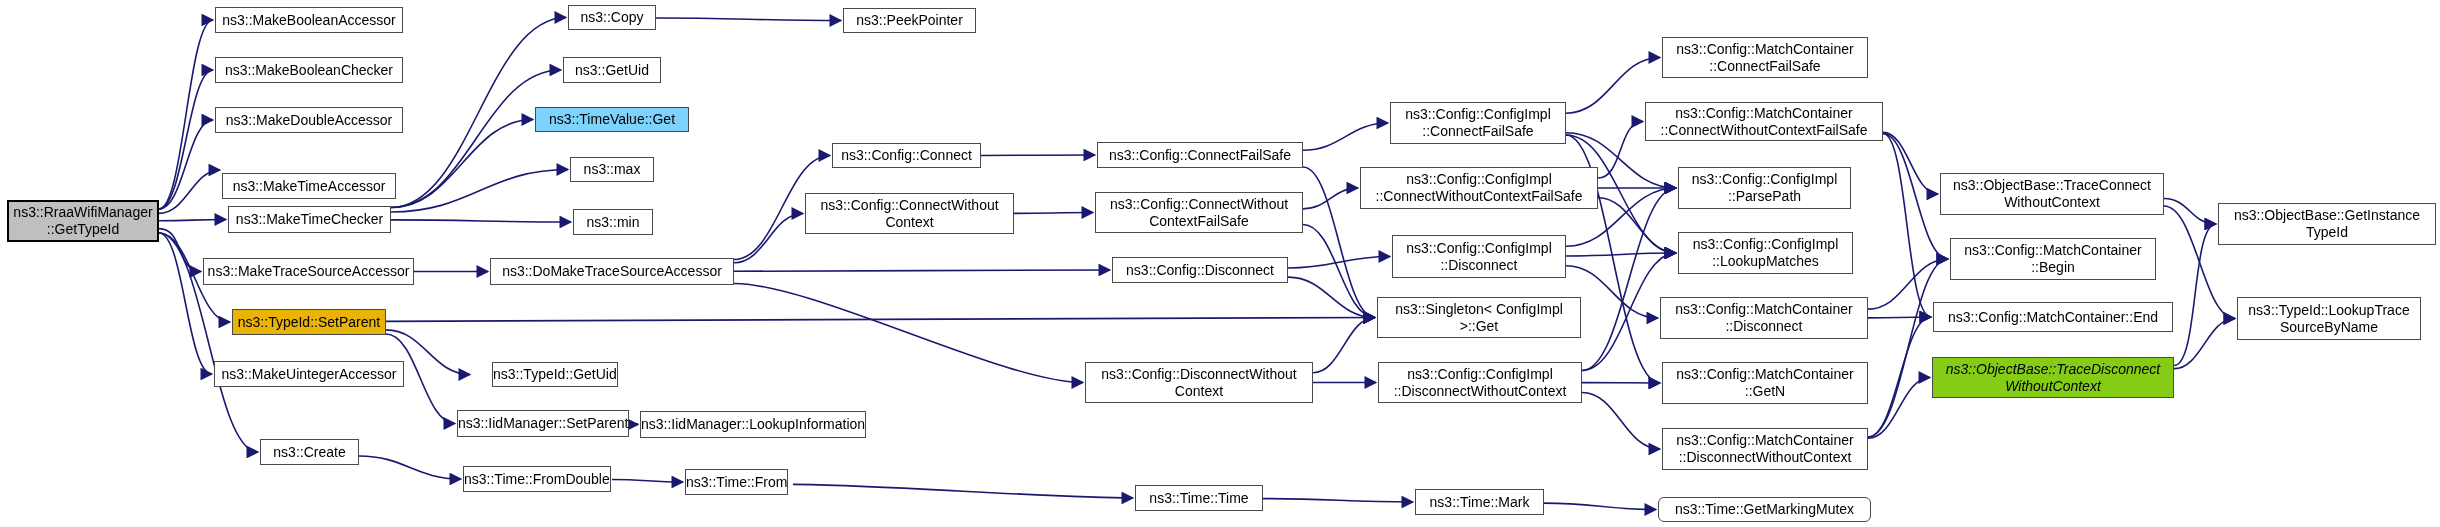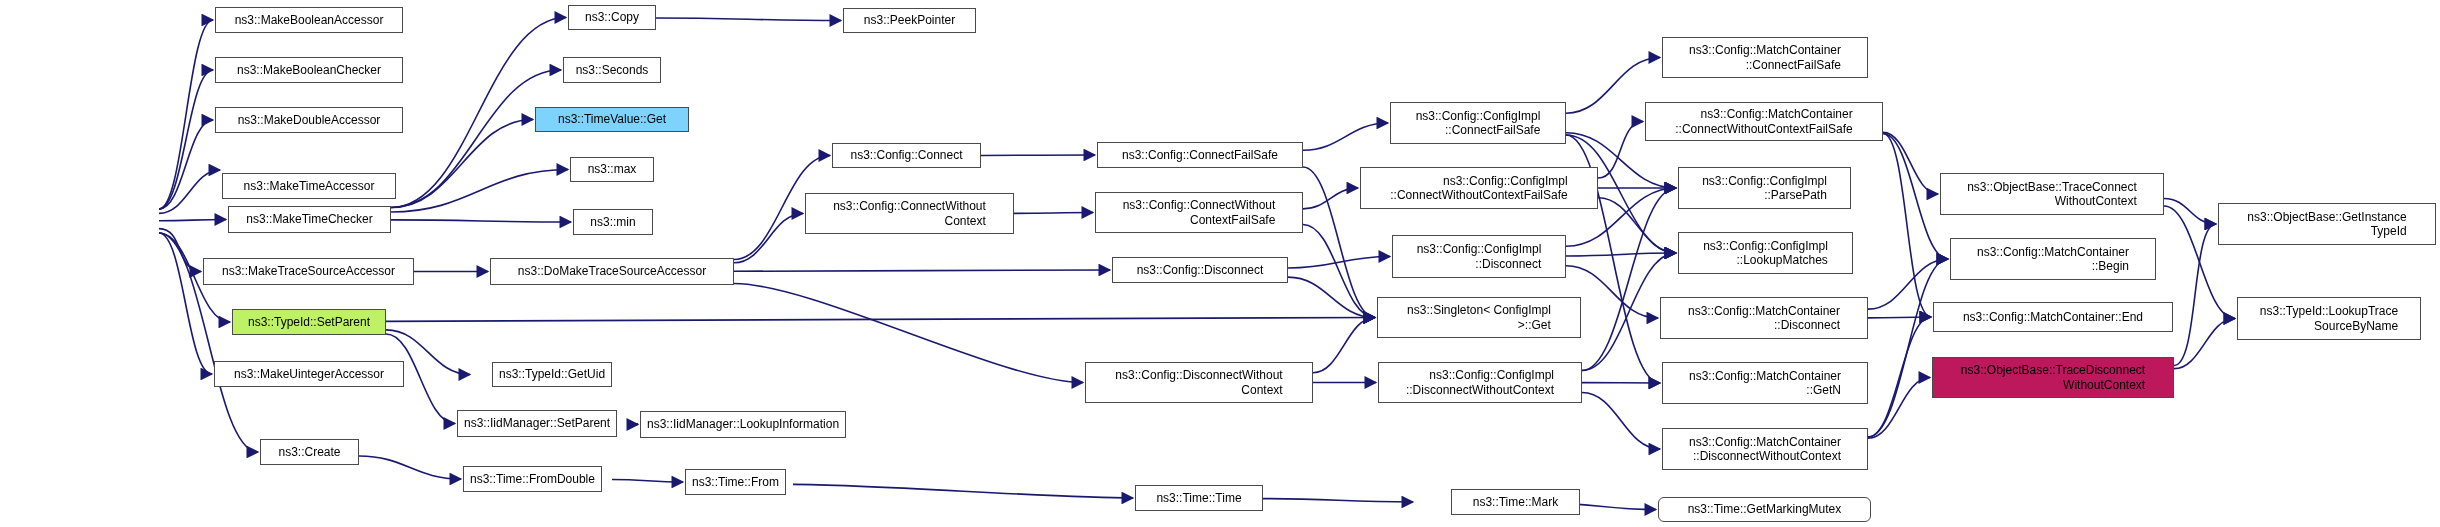--- a/index.html
+++ b/index.html
@@ -1,21 +1,21 @@
 <!DOCTYPE html>
 <html><head>
 <meta charset="utf-8">
 <style>
   html,body{margin:0;padding:0;background:#ffffff;}
   #canvas{position:relative;width:2440px;height:527px;background:#ffffff;overflow:hidden;
           font-family:"Liberation Sans",sans-serif;}
   #edges{position:absolute;left:0;top:0;width:2440px;height:527px;z-index:0;}
   .node{position:absolute;box-sizing:border-box;z-index:1;display:flex;align-items:center;
-        justify-content:center;text-align:right;border:1.5px solid #4a4a4a;background:#ffffff;
-        color:#000;font-size:12px;line-height:1.18;padding:1px 6px;white-space:pre-line;
+        justify-content:center;text-align:center;border:1.5px solid #4a4a4a;background:#ffffff;
+        color:#000;font-size:14px;line-height:1.18;padding:1px 0;white-space:pre-line;
         cursor:pointer;}
   .node.root{background:#bfbfbf;border:2px solid #000;}
 </style>
 </head>
 <body>
 
 <div id="canvas" style="background: rgb(255, 255, 255);">
   <svg id="edges" xmlns="http://www.w3.org/2000/svg" viewBox="0 0 2440 527">
     <defs>
       <marker id="arrow" viewBox="0 0 10 10" refX="9" refY="5" markerWidth="10" markerHeight="8" orient="auto-start-reverse">
@@ -83,31 +83,33 @@
         <path d="M1868,317.85 C1896.35,317.85 1902.65,317 1931,317" fill="none" stroke="#191970" stroke-width="1.6" marker-end="url(#arrow)"></path>
         <path d="M1868,437 C1904,437 1912,259 1948,259" fill="none" stroke="#191970" stroke-width="1.6" marker-end="url(#arrow)"></path>
         <path d="M1868,437 C1896.35,437 1902.65,317 1931,317" fill="none" stroke="#191970" stroke-width="1.6" marker-end="url(#arrow)"></path>
         <path d="M1868,438.275 C1895.9,438.275 1902.1,377.5 1930,377.5" fill="none" stroke="#191970" stroke-width="1.6" marker-end="url(#arrow)"></path>
         <path d="M2164,198.5 C2189,198.5 2191,224 2216,224" fill="none" stroke="#191970" stroke-width="1.6" marker-end="url(#arrow)"></path>
         <path d="M2164,206 C2195.95,206 2203.05,318.5 2235,318.5" fill="none" stroke="#191970" stroke-width="1.6" marker-end="url(#arrow)"></path>
         <path d="M2174,365.5 C2199,365.5 2191,224 2216,224" fill="none" stroke="#191970" stroke-width="1.6" marker-end="url(#arrow)"></path>
         <path d="M2174,368.65 C2201.45,368.65 2207.55,318.5 2235,318.5" fill="none" stroke="#191970" stroke-width="1.6" marker-end="url(#arrow)"></path>
       </g>
   </svg>
+<div class="node root" style="left: 7px; top: 200px; min-width: 152px; min-height: 42px; background: rgb(191, 191, 191);">ns3::RraaWifiManager
+::GetTypeId</div>
     <div class="node" style="left: 215px; top: 7px; min-width: 188px; min-height: 26px; border-color: rgb(74, 74, 74); background: rgb(255, 255, 255);">ns3::MakeBooleanAccessor</div>
     <div class="node" style="left: 215px; top: 57px; min-width: 188px; min-height: 26px; border-color: rgb(74, 74, 74); background: rgb(255, 255, 255);">ns3::MakeBooleanChecker</div>
     <div class="node" style="left: 215px; top: 107px; min-width: 188px; min-height: 26px; border-color: rgb(74, 74, 74); background: rgb(255, 255, 255);">ns3::MakeDoubleAccessor</div>
     <div class="node" style="left: 222px; top: 157px; min-width: 174px; min-height: 26px; border-color: rgb(74, 74, 74); background: rgb(255, 255, 255); margin-top: 16px;">ns3::MakeTimeAccessor</div>
     <div class="node" style="left: 228px; top: 206px; min-width: 163px; min-height: 27px; border-color: rgb(74, 74, 74); background: rgb(255, 255, 255);">ns3::MakeTimeChecker</div>
     <div class="node" style="left: 203px; top: 258px; min-width: 211px; min-height: 27px; border-color: rgb(74, 74, 74); background: rgb(255, 255, 255);">ns3::MakeTraceSourceAccessor</div>
-    <div class="node" style="left: 232px; top: 309px; min-width: 154px; min-height: 26px; border-color: rgb(74, 74, 74); background: #bef264;">ns3::TypeId::SetParent</div>
+    <div class="node" style="left: 232px; top: 309px; min-width: 154px; min-height: 26px; border-color: rgb(74, 74, 74); background: #eab308;">ns3::TypeId::SetParent</div>
     <div class="node" style="left: 214px; top: 361px; min-width: 190px; min-height: 26px; border-color: rgb(74, 74, 74); background: rgb(255, 255, 255);">ns3::MakeUintegerAccessor</div>
     <div class="node" style="left: 260px; top: 439px; min-width: 99px; min-height: 26px; border-color: rgb(74, 74, 74); background: rgb(255, 255, 255);">ns3::Create</div>
     <div class="node" style="left: 568px; top: 5px; min-width: 88px; min-height: 25px; border-color: rgb(74, 74, 74); background: rgb(255, 255, 255);">ns3::Copy</div>
-    <div class="node" style="left: 563px; top: 57px; min-width: 98px; min-height: 26px; border-color: rgb(74, 74, 74); background: rgb(255, 255, 255);">ns3::Seconds</div>
+    <div class="node" style="left: 563px; top: 57px; min-width: 98px; min-height: 26px; border-color: rgb(74, 74, 74); background: rgb(255, 255, 255);">ns3::GetUid</div>
     <div class="node" style="left: 535px; top: 107px; min-width: 154px; min-height: 25px; border-color: rgb(74, 74, 74); background: #7dd3fc;">ns3::TimeValue::Get</div>
     <div class="node" style="left: 570px; top: 157px; min-width: 84px; min-height: 25px; border-color: rgb(74, 74, 74); background: rgb(255, 255, 255);">ns3::max</div>
     <div class="node" style="left: 573px; top: 209px; min-width: 80px; min-height: 26px; border-color: rgb(74, 74, 74); background: rgb(255, 255, 255);">ns3::min</div>
     <div class="node" style="left: 490px; top: 258px; min-width: 244px; min-height: 27px; border-color: rgb(74, 74, 74); background: rgb(255, 255, 255);">ns3::DoMakeTraceSourceAccessor</div>
     <div class="node" style="left: 492px; top: 362px; min-width: 104px; min-height: 25px; border-color: rgb(74, 74, 74); background: rgb(255, 255, 255);">ns3::TypeId::GetUid</div>
     <div class="node" style="left: 457px; top: 410px; min-width: 136px; min-height: 27px; border-color: rgb(74, 74, 74); background: rgb(255, 255, 255);">ns3::IidManager::SetParent</div>
     <div class="node" style="left: 463px; top: 466px; min-width: 121px; min-height: 26px; border-color: rgb(74, 74, 74); background: rgb(255, 255, 255);">ns3::Time::FromDouble</div>
     <div class="node" style="left: 843px; top: 8px; min-width: 133px; min-height: 25px; border-color: rgb(74, 74, 74); background: rgb(255, 255, 255);">ns3::PeekPointer</div>
     <div class="node" style="left: 832px; top: 143px; min-width: 149px; min-height: 25px; border-color: rgb(74, 74, 74); background: rgb(255, 255, 255);">ns3::Config::Connect</div>
     <div class="node" style="left: 805px; top: 193px; min-width: 209px; min-height: 41px; border-color: rgb(74, 74, 74); background: rgb(255, 255, 255);">ns3::Config::ConnectWithout
@@ -124,40 +126,40 @@
     <div class="node" style="left: 1390px; top: 102px; min-width: 176px; min-height: 42px; border-color: rgb(74, 74, 74); background: rgb(255, 255, 255);">ns3::Config::ConfigImpl
 ::ConnectFailSafe</div>
     <div class="node" style="left: 1360px; top: 167px; min-width: 238px; min-height: 42px; border-color: rgb(74, 74, 74); background: rgb(255, 255, 255);">ns3::Config::ConfigImpl
 ::ConnectWithoutContextFailSafe</div>
     <div class="node" style="left: 1392px; top: 235px; min-width: 174px; min-height: 43px; border-color: rgb(74, 74, 74); background: rgb(255, 255, 255);">ns3::Config::ConfigImpl
 ::Disconnect</div>
     <div class="node" style="left: 1377px; top: 297px; min-width: 204px; min-height: 41px; border-color: rgb(74, 74, 74); background: rgb(255, 255, 255);">ns3::Singleton&lt; ConfigImpl
 &gt;::Get</div>
     <div class="node" style="left: 1378px; top: 362px; min-width: 204px; min-height: 41px; border-color: rgb(74, 74, 74); background: rgb(255, 255, 255);">ns3::Config::ConfigImpl
 ::DisconnectWithoutContext</div>
-    <div class="node" style="left: 1415px; top: 489px; min-width: 129px; min-height: 26px; border-color: rgb(74, 74, 74); background: rgb(255, 255, 255); margin-left: 36px;">ns3::Time::Mark</div>
+    <div class="node" style="left: 1415px; top: 489px; min-width: 129px; min-height: 26px; border-color: rgb(74, 74, 74); background: rgb(255, 255, 255);">ns3::Time::Mark</div>
     <div class="node" style="left: 1662px; top: 37px; min-width: 206px; min-height: 41px; border-color: rgb(74, 74, 74); background: rgb(255, 255, 255);">ns3::Config::MatchContainer
 ::ConnectFailSafe</div>
     <div class="node" style="left: 1645px; top: 102px; min-width: 238px; min-height: 39px; border-color: rgb(74, 74, 74); background: rgb(255, 255, 255);">ns3::Config::MatchContainer
 ::ConnectWithoutContextFailSafe</div>
     <div class="node" style="left: 1678px; top: 167px; min-width: 173px; min-height: 42px; border-color: rgb(74, 74, 74); background: rgb(255, 255, 255);">ns3::Config::ConfigImpl
 ::ParsePath</div>
     <div class="node" style="left: 1678px; top: 232px; min-width: 175px; min-height: 42px; border-color: rgb(74, 74, 74); background: rgb(255, 255, 255);">ns3::Config::ConfigImpl
 ::LookupMatches</div>
     <div class="node" style="left: 1660px; top: 297px; min-width: 208px; min-height: 42px; border-color: rgb(74, 74, 74); background: rgb(255, 255, 255);">ns3::Config::MatchContainer
 ::Disconnect</div>
     <div class="node" style="left: 1662px; top: 362px; min-width: 206px; min-height: 42px; border-color: rgb(74, 74, 74); background: rgb(255, 255, 255);">ns3::Config::MatchContainer
 ::GetN</div>
     <div class="node" style="left: 1662px; top: 428px; min-width: 206px; min-height: 42px; border-color: rgb(74, 74, 74); background: rgb(255, 255, 255);">ns3::Config::MatchContainer
 ::DisconnectWithoutContext</div>
     <div class="node" style="left: 1658px; top: 497px; min-width: 213px; min-height: 25px; border-color: rgb(74, 74, 74); background: rgb(255, 255, 255); border-radius: 6px;">ns3::Time::GetMarkingMutex</div>
     <div class="node" style="left: 1940px; top: 173px; min-width: 224px; min-height: 42px; border-color: rgb(74, 74, 74); background: rgb(255, 255, 255);">ns3::ObjectBase::TraceConnect
 WithoutContext</div>
     <div class="node" style="left: 1950px; top: 238px; min-width: 206px; min-height: 42px; border-color: rgb(74, 74, 74); background: rgb(255, 255, 255);">ns3::Config::MatchContainer
 ::Begin</div>
     <div class="node" style="left: 1933px; top: 302px; min-width: 240px; min-height: 30px; border-color: rgb(74, 74, 74); background: rgb(255, 255, 255);">ns3::Config::MatchContainer::End</div>
-    <div class="node" style="left: 1932px; top: 357px; min-width: 242px; min-height: 41px; border-color: rgb(74, 74, 74); background: #be185d;">ns3::ObjectBase::TraceDisconnect
+    <div class="node" style="left: 1932px; top: 357px; min-width: 242px; min-height: 41px; border-color: rgb(74, 74, 74); background: #84cc16; font-style: italic;">ns3::ObjectBase::TraceDisconnect
 WithoutContext</div>
     <div class="node" style="left: 2218px; top: 203px; min-width: 218px; min-height: 42px; border-color: rgb(74, 74, 74); background: rgb(255, 255, 255);">ns3::ObjectBase::GetInstance
 TypeId</div>
     <div class="node" style="left: 2237px; top: 297px; min-width: 184px; min-height: 43px; border-color: rgb(74, 74, 74); background: rgb(255, 255, 255);">ns3::TypeId::LookupTrace
 SourceByName</div>
   </div>
 
 </body></html>

